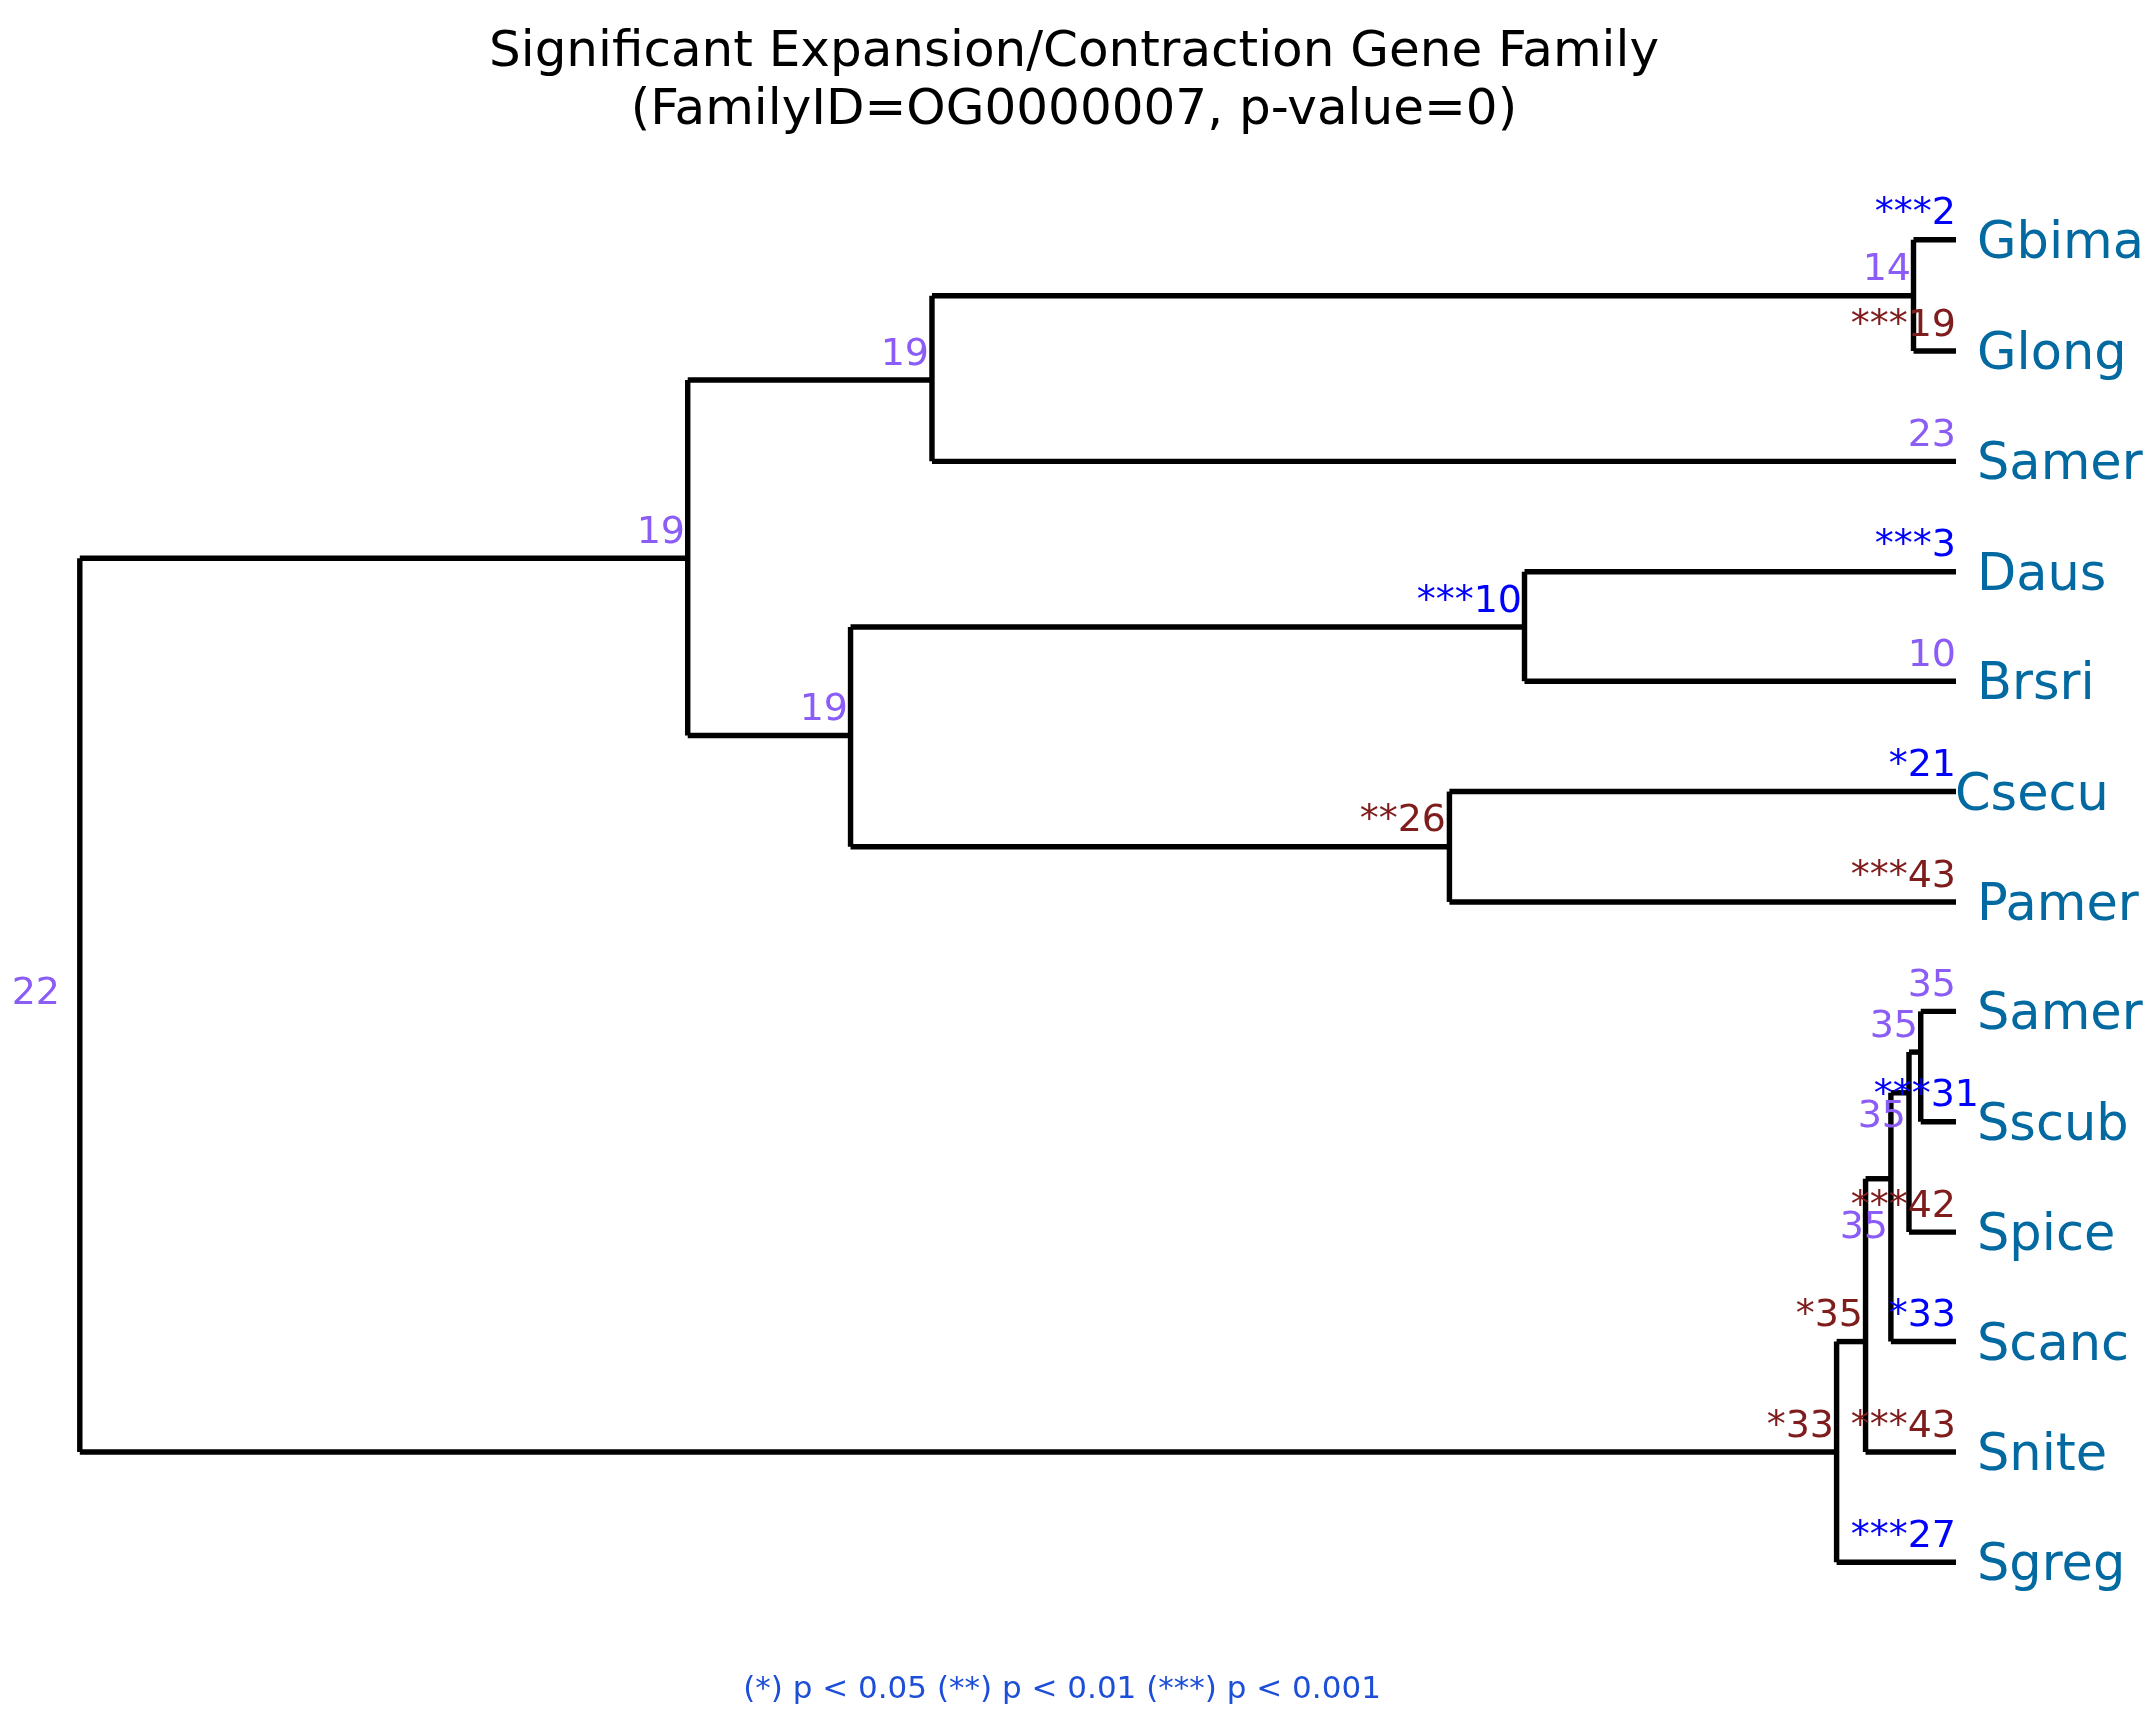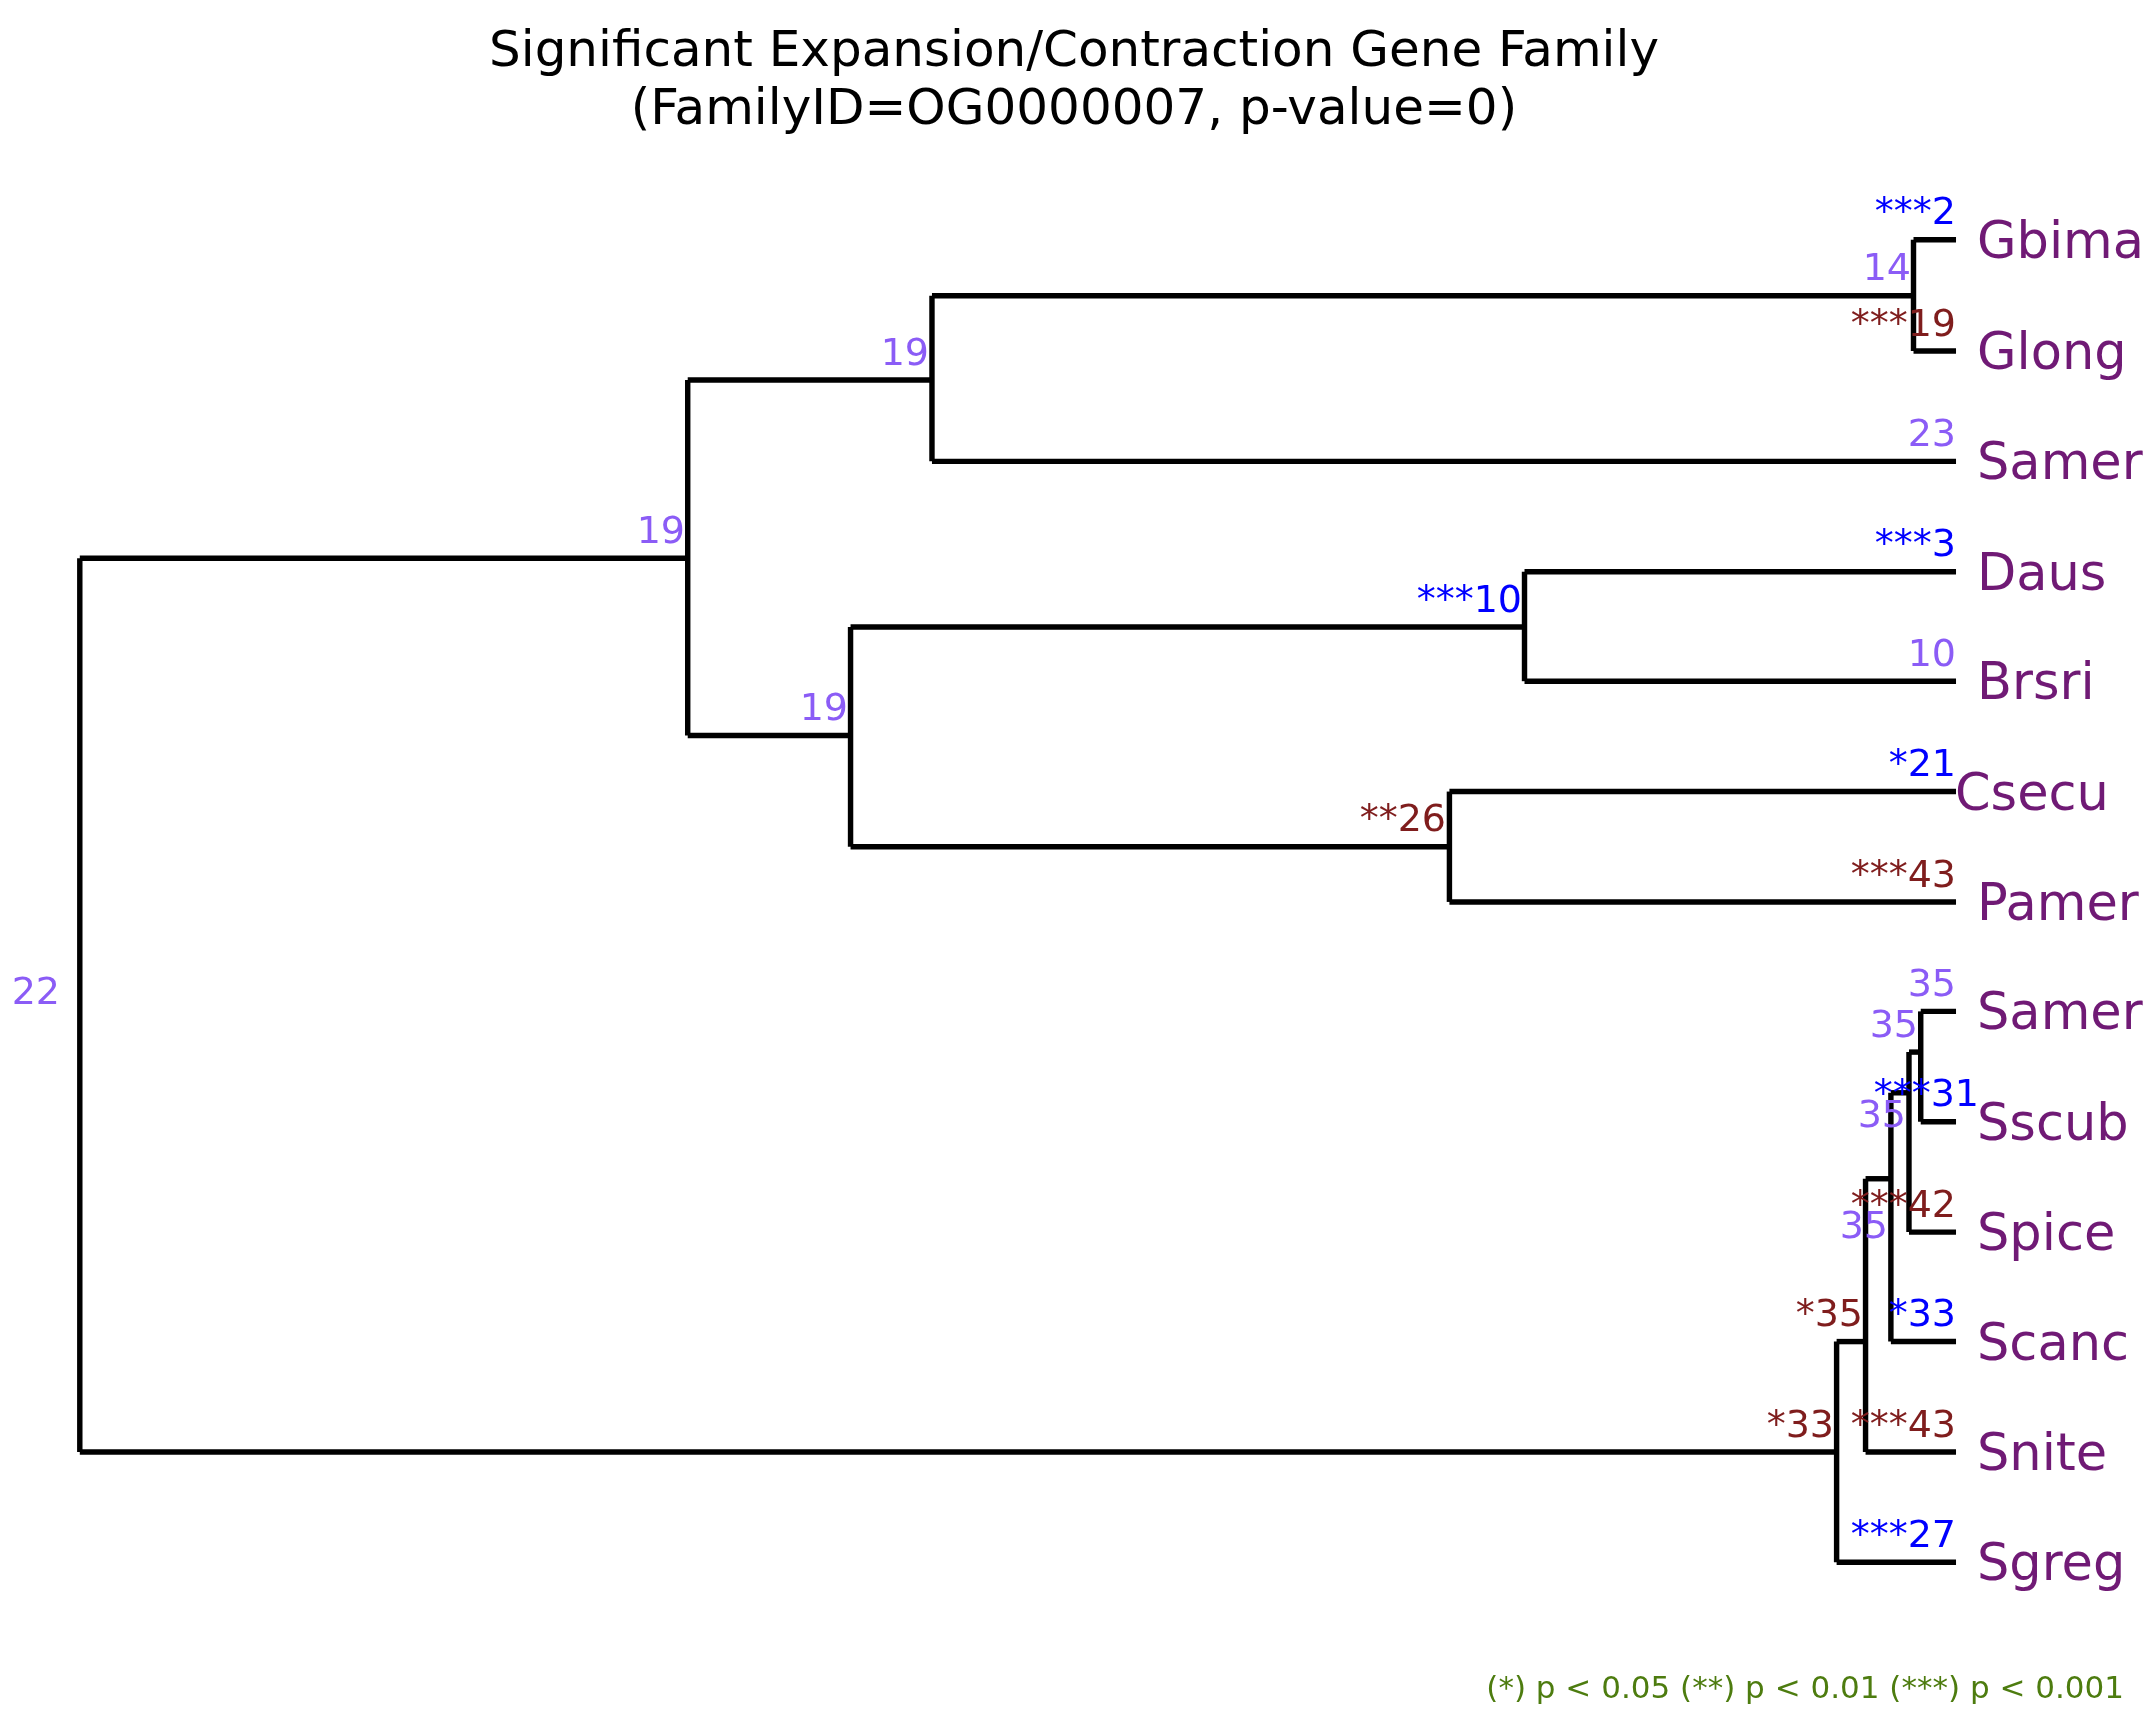--- a/index.html
+++ b/index.html
@@ -9,36 +9,36 @@
   .title{
     position:absolute;left:0;top:20px;width:2148px;
     text-align:center;font-size:50px;line-height:1.16;color:#000;
     font-family:"DejaVu Sans",sans-serif;white-space:pre-line;
   }
 
   svg#tree{position:absolute;left:0;top:0;width:2148px;height:1736px;}
   svg#tree path,svg#tree line{stroke:#000;stroke-width:6;fill:none;stroke-linecap:butt;}
 
   .tiplabel{
-    position:absolute;font-size:51px;color:#701a75;
+    position:absolute;font-size:51px;color:#0369a1;
     font-family:"DejaVu Sans",sans-serif;white-space:nowrap;
     transform:translateY(-50%);
   }
   .nodelabel{
     position:absolute;font-size:38px;color:#8b5cf6;
     font-family:"DejaVu Sans",sans-serif;white-space:nowrap;
     transform:translate(-100%,-100%);
   }
   .nodelabel.sig-up{color:#0000ff;}
   .nodelabel.sig-down{color:#7f1d1d;}
   .nodelabel.root{transform:translate(-100%,-50%);}
 
   .footer{
     position:absolute;left:0;top:1669px;width:2124px;
-    text-align:right;font-size:31px;color:#4d7c0f;
+    text-align:center;font-size:31px;color:#1d4ed8;
     font-family:"DejaVu Sans",sans-serif;
   }
   .footer span{display:inline-block;}
 </style>
 </head>
 <body>
 
 <div id="root">
 
   <div class="title">Significant Expansion/Contraction Gene Family

